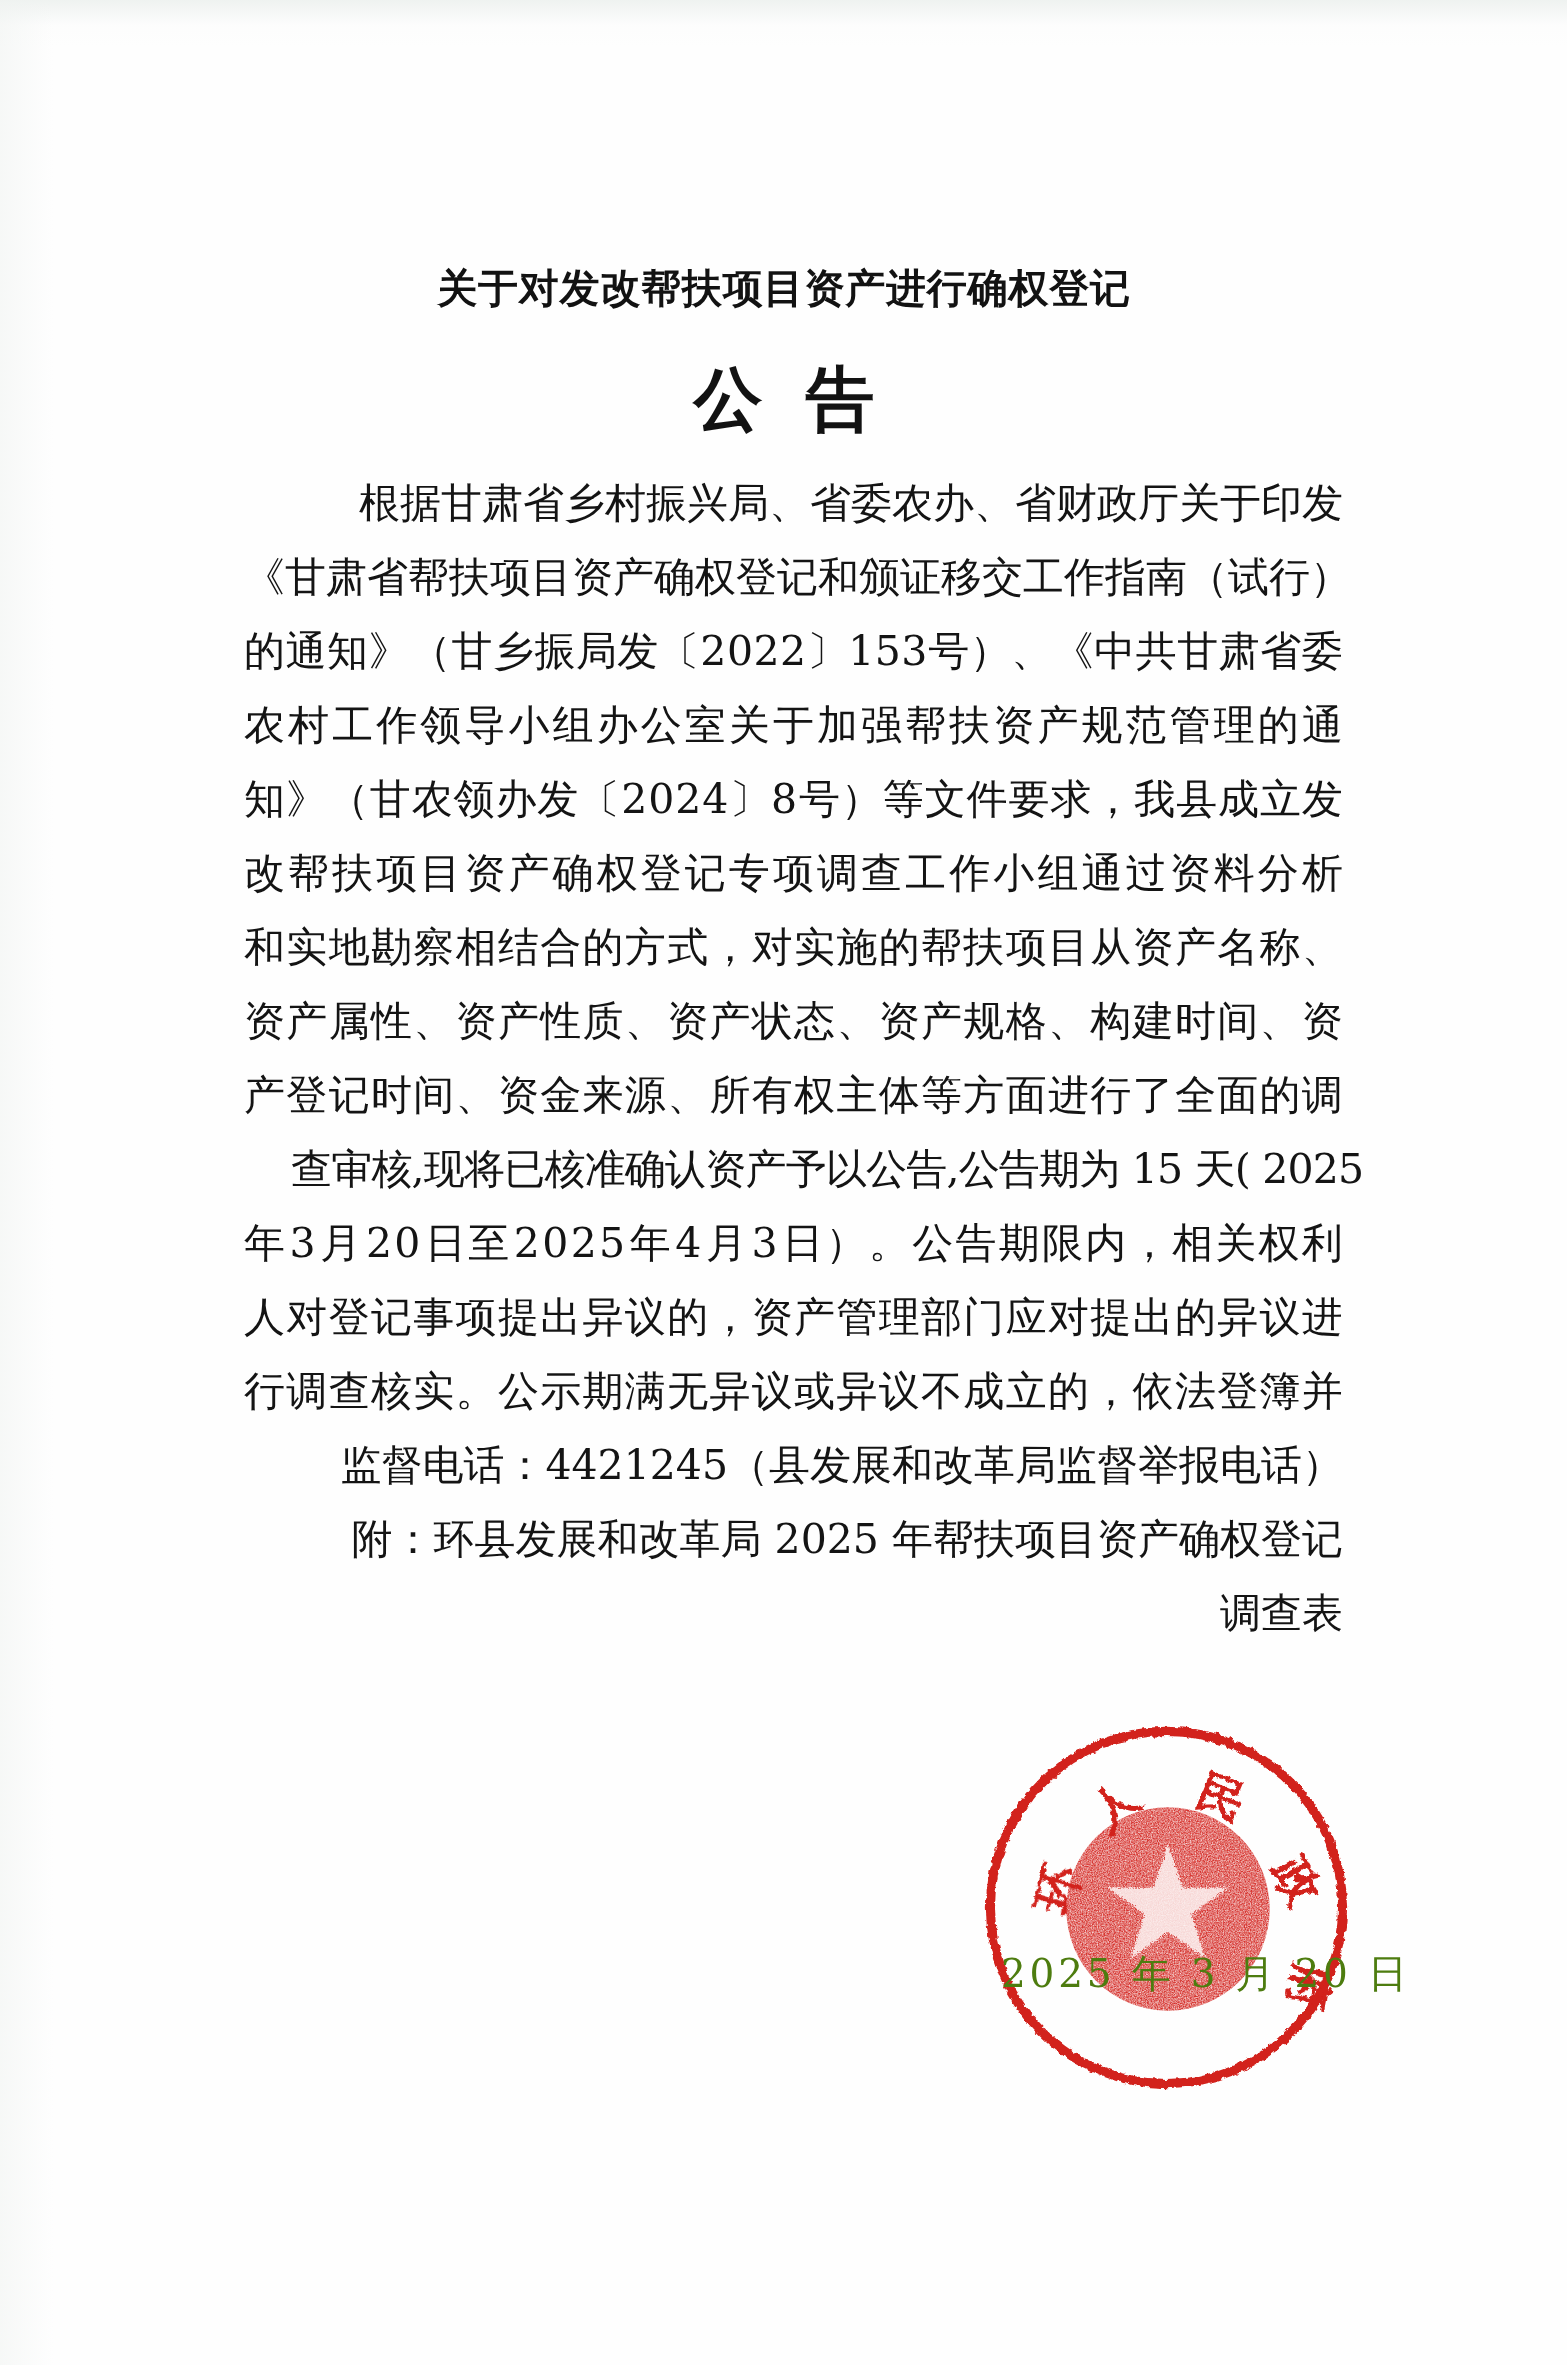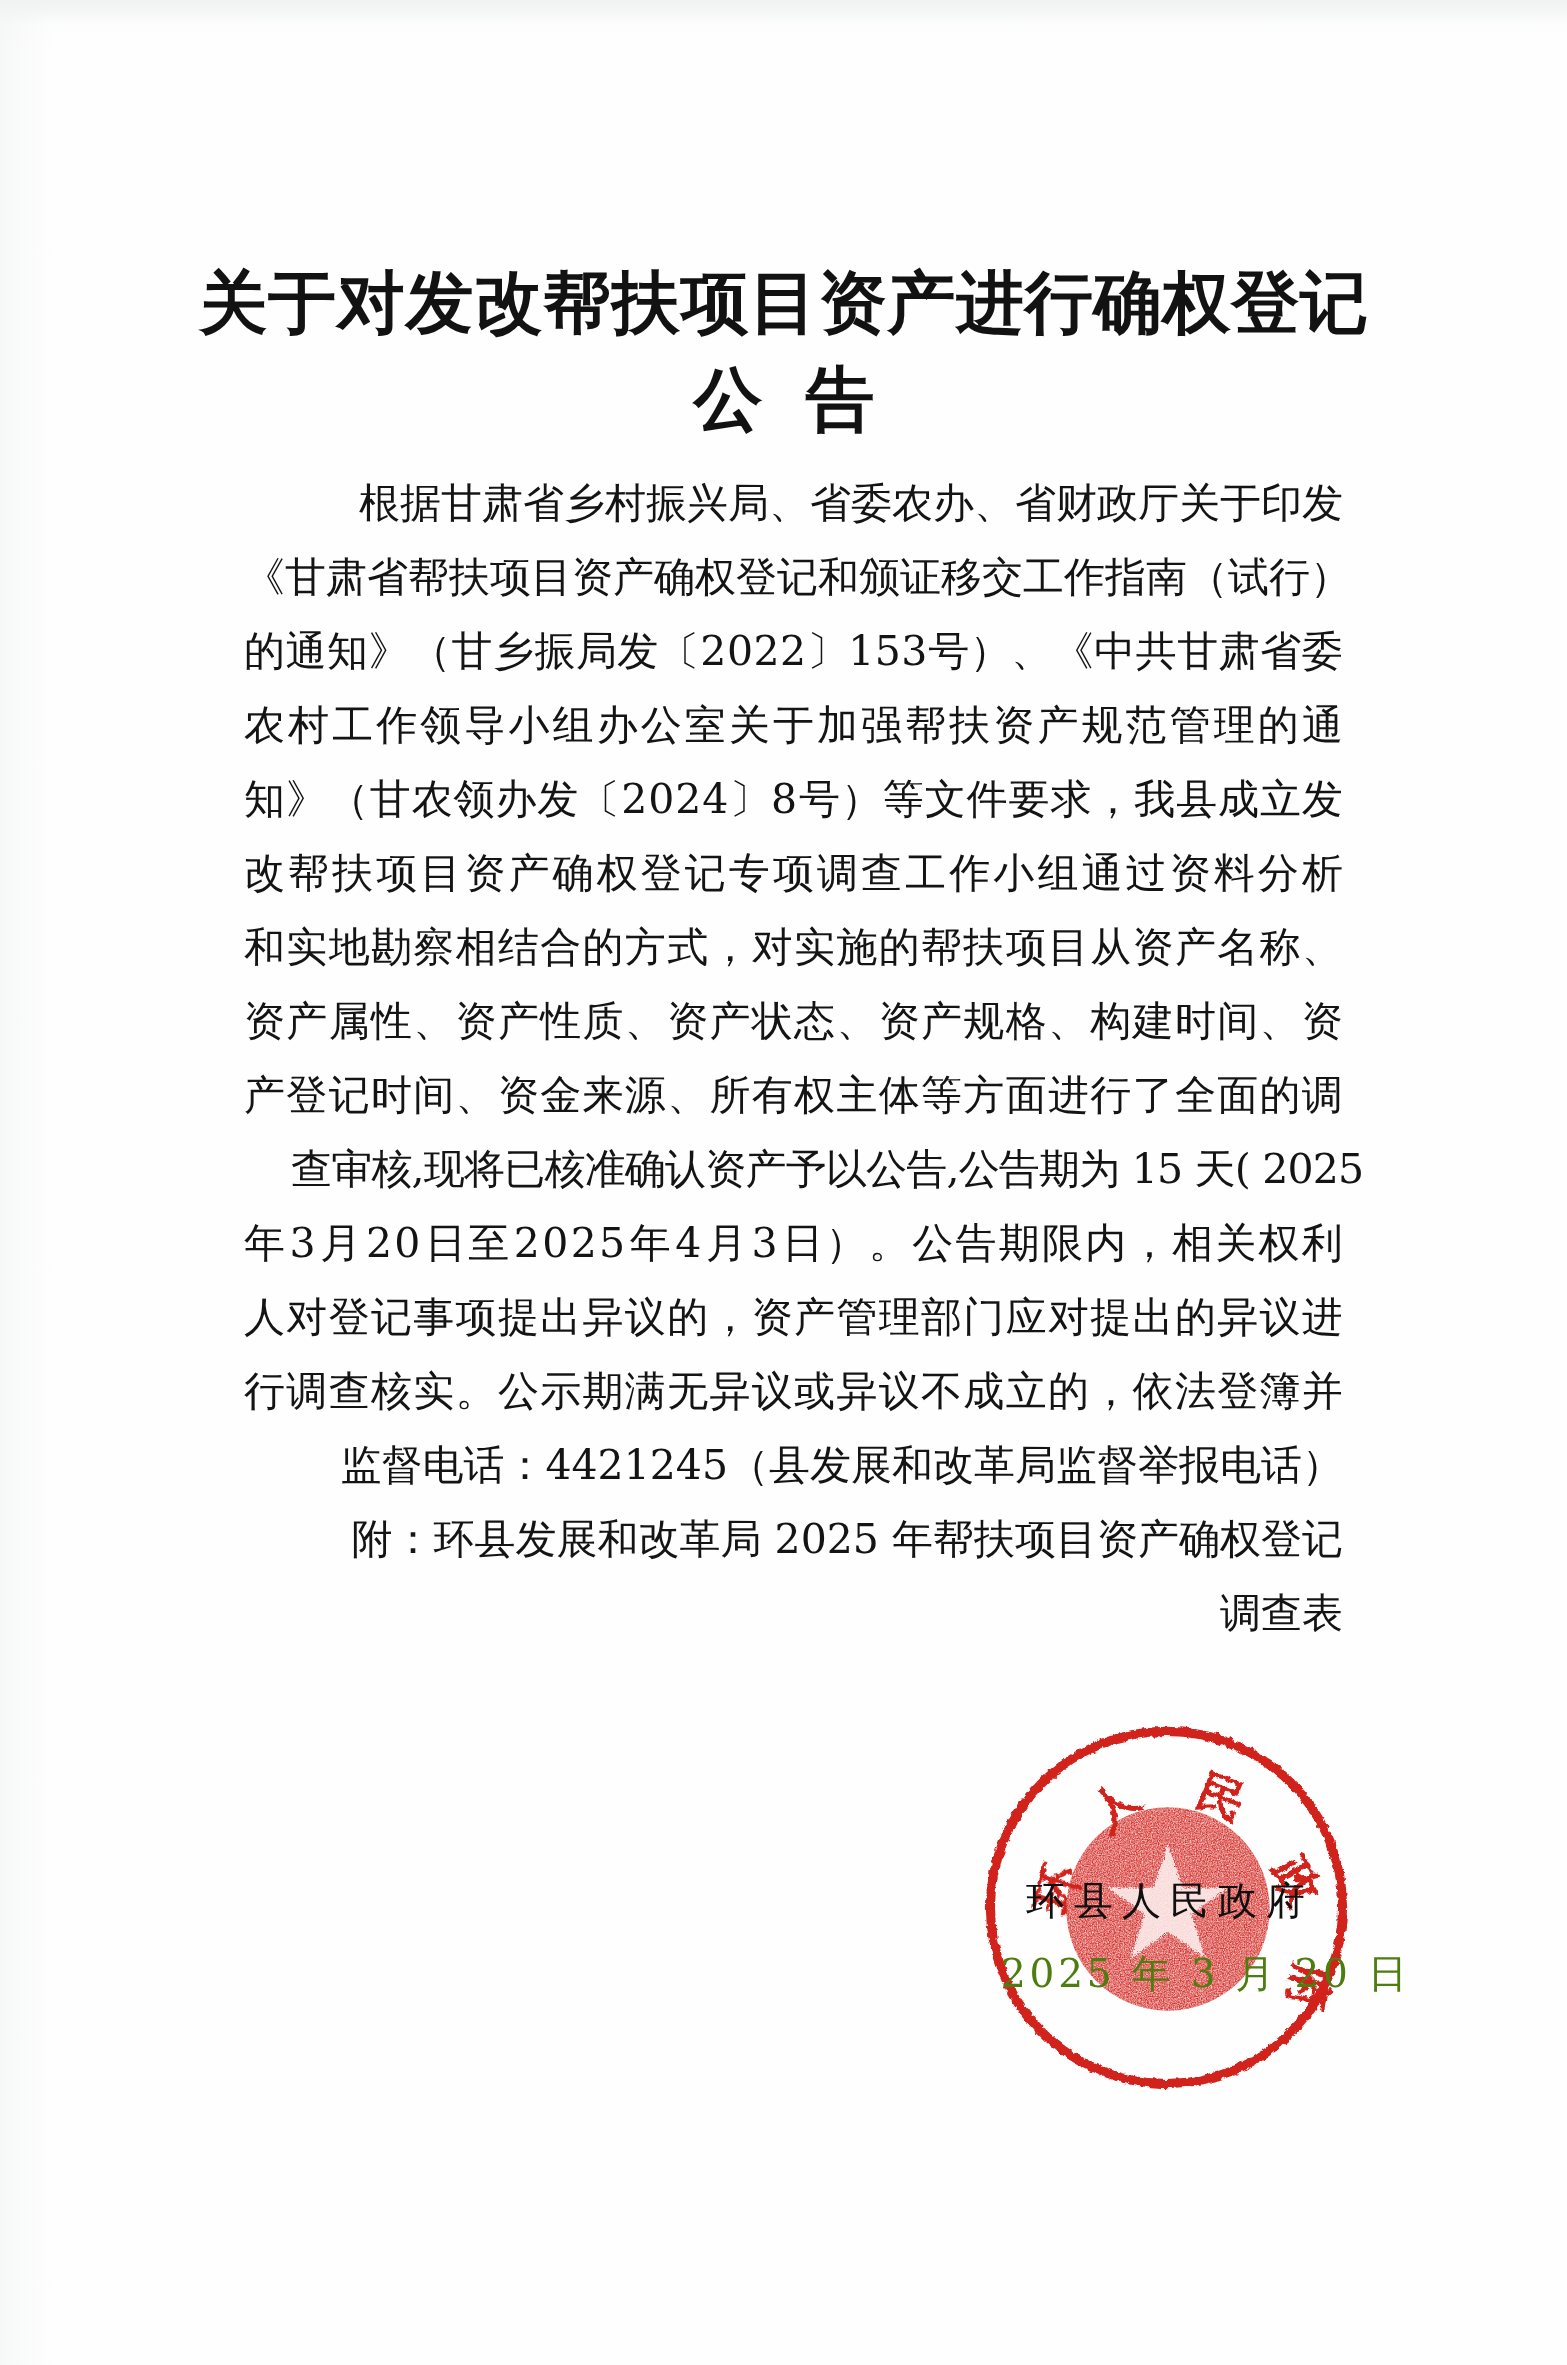--- a/index.html
+++ b/index.html
@@ -41,21 +41,21 @@
                 rgba(255,255,255,0) 100%);
     pointer-events: none;
   }
 
   
   .doc-title {
     position: absolute;
     left: 0; right: 0;
     top: 267px;
     text-align: center;
-    font-size: 68px;
+    font-size: 40px;
     font-weight: 700;
     letter-spacing: 0.8px;
     line-height: 1.05;
     white-space: nowrap;
   }
 
   .doc-subtitle {
     position: absolute;
     left: 0; right: 0;
     top: 363px;
@@ -514,18 +514,17 @@
       <g fill="#d2211c" font-family="DejaVu Serif, Liberation Serif, serif" font-size="62" font-weight="700" text-anchor="middle" filter="url(#inkRough)">
         <text x="0" y="0" transform="translate(196,132) rotate(-40)">人</text>
         <text x="0" y="0" transform="translate(316,126) rotate(22)">民</text>
         <text x="0" y="0" transform="translate(405,226) rotate(62)">政</text>
         <text x="0" y="0" transform="translate(418,352) rotate(100)">府</text>
         <text x="0" y="0" transform="translate(128,232) rotate(-74)">环</text>
       </g>
     </svg>
   </div>
 
-  <div class="sign-org">环县人民政府</div>
 
   <div class="sign-date">2025 年 3 月 20 日</div>
 
 </div>
 
 
 </body></html>

